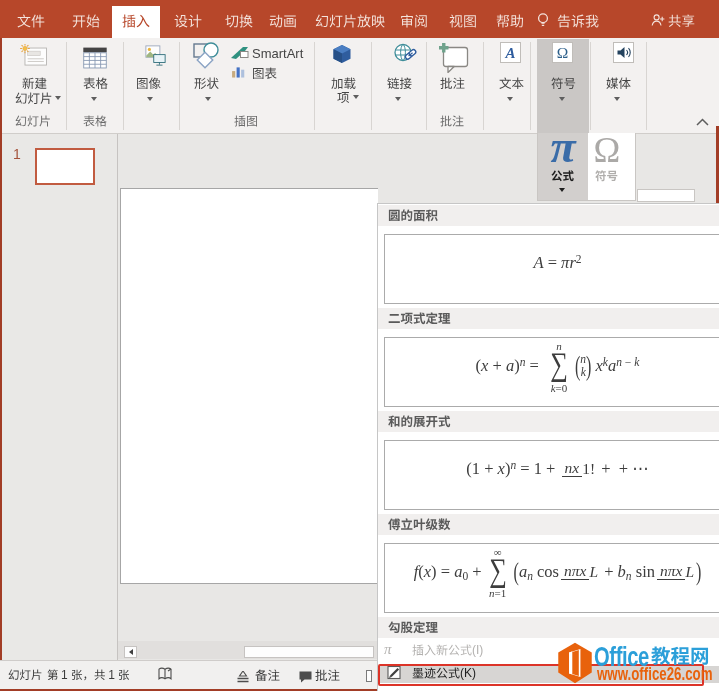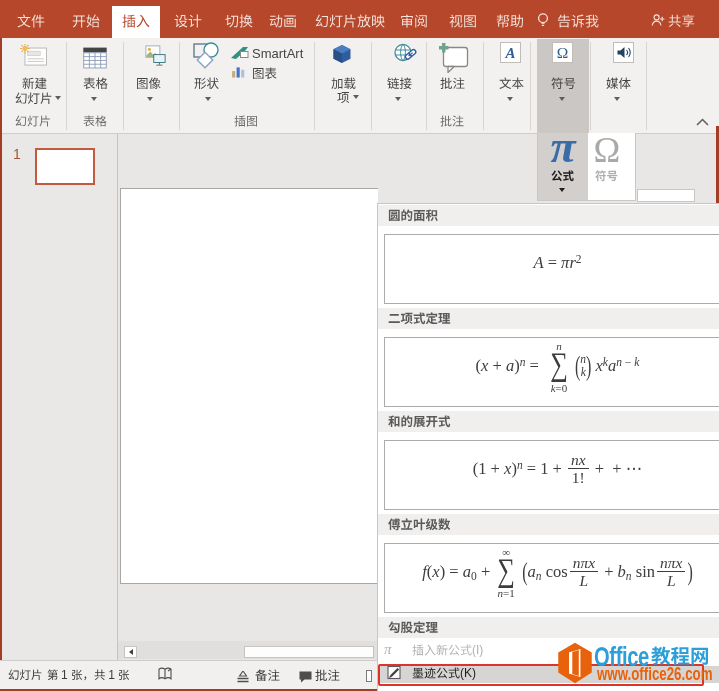--- a/index.html
+++ b/index.html
@@ -5,21 +5,21 @@
 font-family:"Liberation Sans",sans-serif;-webkit-font-smoothing:antialiased}
 .cj{display:inline-block;vertical-align:top}
 .abs{position:absolute}
 .sep{position:absolute;top:42px;height:88px;width:1px;background:#d8d5d2}
 .glabel{position:absolute;top:115px;height:13px;display:flex;align-items:flex-start;justify-content:center}
 .dd{width:0;height:0;border-left:3.5px solid transparent;border-right:3.5px solid transparent;border-top:4px solid #5e5e5e;display:inline-block}
 .btnlbl{position:absolute;display:flex;align-items:flex-start;justify-content:center;width:64px}
 .hdr{position:absolute;left:378px;width:341px;height:21px;background:#f1efee;display:flex;align-items:center;padding-left:10px;box-sizing:border-box}
 .eqbox{position:absolute;left:384px;width:356px;height:70px;background:#fff;border:1px solid #ababab;display:flex;align-items:center;justify-content:center;padding:0 9px 13px 0;font-family:"Liberation Serif",serif;font-size:16.5px;color:#3d3d3d;box-sizing:border-box}
 .it{font-style:italic;font-family:"Liberation Serif",serif}
-.frac{display:inline-flex;flex-direction:column;align-items:center;vertical-align:middle;margin:0 2px}
+.frac{display:inline-flex;flex-direction:row;align-items:center;vertical-align:middle;margin:0 2px}
 .frac>.num{padding:0 3px 1px;border-bottom:1px solid #3d3d3d;line-height:1}
 .frac>.den{padding-top:1px;line-height:1}
 .scr{font-size:11.5px}
 </style></head><body>
 <div class="abs" style="left:0;top:0;width:719px;height:38px;background:#b7472a"></div>
 <div class="abs" style="left:112px;top:6px;width:48px;height:32px;background:#fff"></div>
 <div class="abs" style="left:17px;top:14px"><svg class="cj" width="28" height="14" viewBox="0 0 28 14">
       <g fill="#f4e3dc" transform="translate(0,12.32) scale(0.014,-0.014)">
         <use href="#gr6587"></use>
         <use href="#gr4ef6" x="1000"></use>

